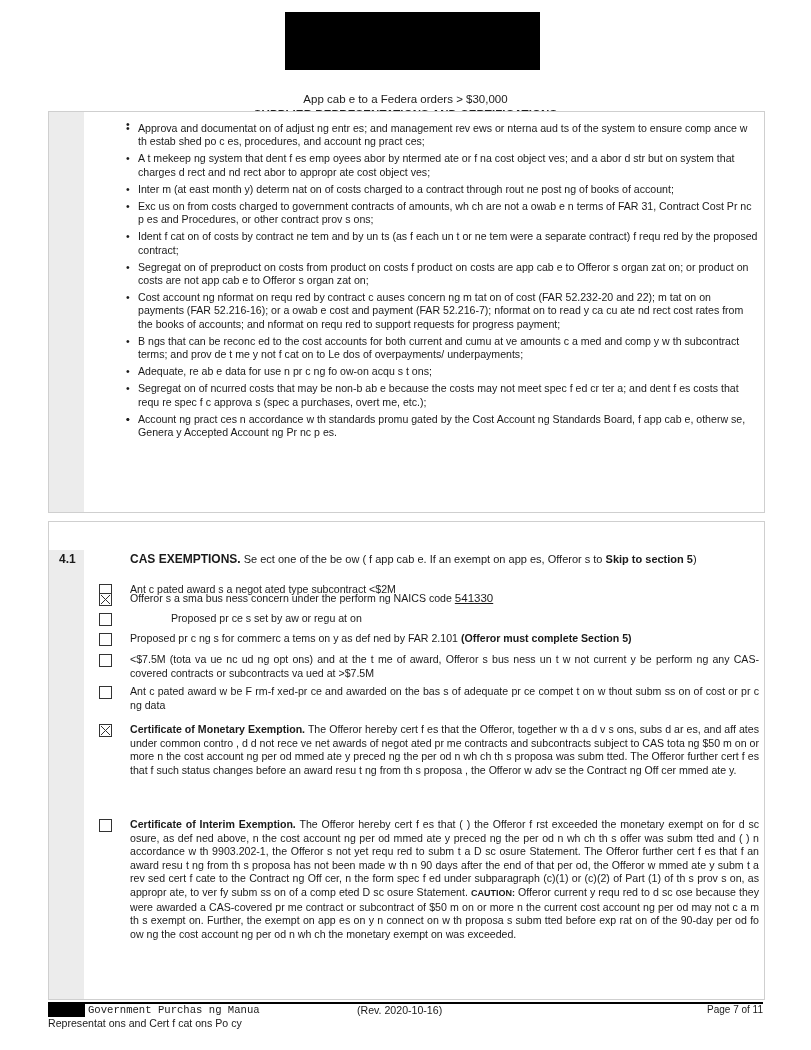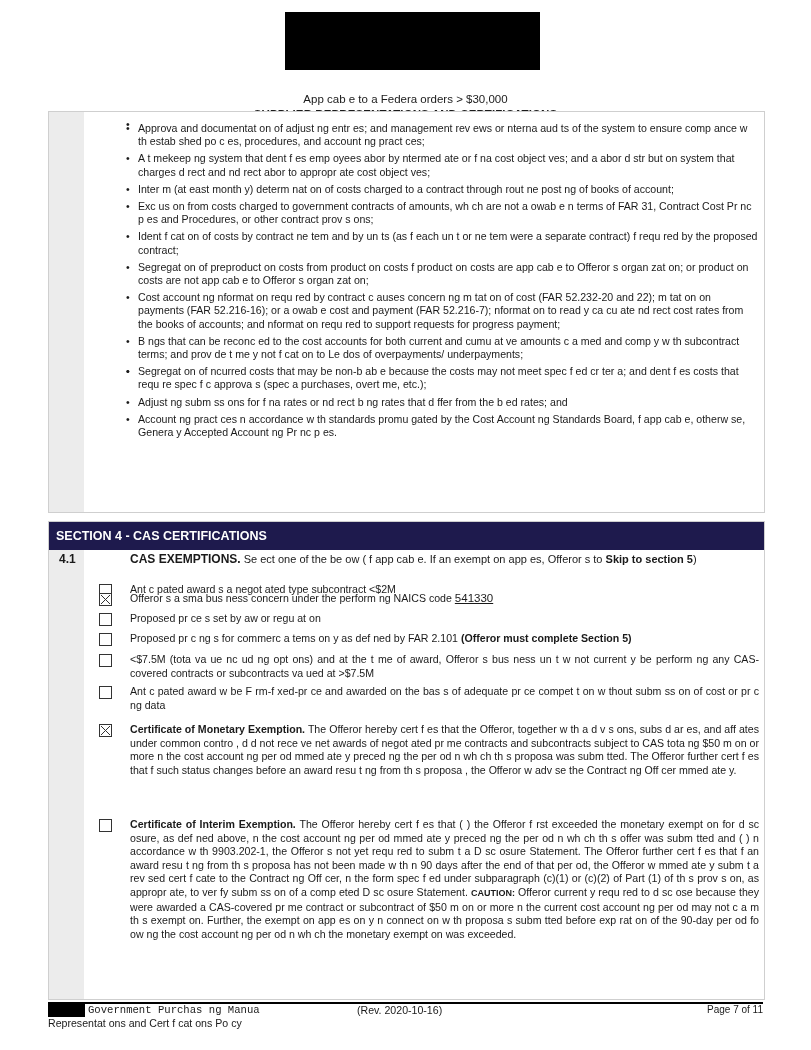--- a/index.html
+++ b/index.html
@@ -52,46 +52,45 @@
 <ul class="bullet-list" id="bullet-list" style="position:absolute; left:126px; top:118px; width:632px;">
     <li><span class="dot">•</span></li>
     <li><span class="dot">•</span><span>Approva  and documentat on of adjust ng entr es; and  management rev ews or  nterna  aud ts of the system to ensure comp  ance w th estab  shed po  c es, procedures, and account ng pract ces;</span></li>
     <li><span class="dot">•</span><span>A t mekeep ng system that  dent f es emp oyees  abor by  ntermed ate or f na  cost object ves; and a  abor d str but on system that charges d rect and  nd rect  abor to appropr ate cost object ves;</span></li>
     <li><span class="dot">•</span><span>Inter m (at  east month y) determ nat on of costs charged to a contract through rout ne post ng of books of account;</span></li>
     <li><span class="dot">•</span><span>Exc us on from costs charged to government contracts of amounts, wh ch are not a  owab e  n terms of FAR 31, Contract Cost Pr nc p es and Procedures, or other contract prov s ons;</span></li>
     <li><span class="dot">•</span><span>Ident f cat on of costs by contract   ne  tem and by un ts (as  f each un t or   ne  tem were a separate contract)  f requ red by the proposed contract;</span></li>
     <li><span class="dot">•</span><span>Segregat on of preproduct on costs from product on costs  f product on costs are app  cab e to Offeror s organ zat on; or product on costs are not app  cab e to Offeror s organ zat on;</span></li>
     <li><span class="dot">•</span><span>Cost account ng  nformat on requ red by contract c auses concern ng   m tat on of cost (FAR 52.232-20 and 22);  m tat on on payments (FAR 52.216-16); or a  owab e cost and payment (FAR 52.216-7);  nformat on to read  y ca cu ate  nd rect cost rates from the books of accounts; and  nformat on requ red to support requests for progress payment;</span></li>
     <li><span class="dot">•</span><span>B   ngs that can be reconc  ed to the cost accounts for both current and cumu at ve amounts c a med and comp y w th subcontract terms; and prov de t me y not f cat on to Le dos of overpayments/ underpayments;</span></li>
+    <li><span class="dot">•</span><span>Adequate, re  ab e data for use  n pr c ng fo  ow-on acqu s t ons;</span></li>
+    <li><span class="dot">•</span><span>Segregat on of  ncurred costs that may be non-b   ab e because the costs may not meet spec f ed cr ter a; and  dent f es costs that requ re spec f c approva s (spec a  purchases, overt me, etc.);</span></li>
     <li><span class="dot">•</span></li>
-    <li><span class="dot">•</span><span>Segregat on of  ncurred costs that may be non-b   ab e because the costs may not meet spec f ed cr ter a; and  dent f es costs that requ re spec f c approva s (spec a  purchases, overt me, etc.);</span></li>
-    <li><span class="dot">•</span><span>Adjust ng subm ss ons for f na  rates or  nd rect b   ng rates that d ffer from the b   ed rates; and</span></li>
     <li><span class="dot">•</span><span>Account ng pract ces  n accordance w th standards promu gated by the Cost Account ng Standards Board,  f app  cab e, otherw se, Genera  y Accepted Account ng Pr nc p es.</span></li>
   </ul>
 
 <div class="section-box">
-  <div class="section-header">SECTION 4 - CAS CERTIFICATIONS</div>
   <div class="gutter"></div>
   <div class="sec-num">4.1</div>
   <div class="sec-title"><b class="big">CAS EXEMPTIONS.</b><span> Se ect one of the be ow ( f app  cab e. If an exempt on app  es, Offeror  s to </span><b>Skip to section 5</b><span>)</span></div>
   <div id="options">
       <div class="opt" style="top: 61px;">
         <span class="box"></span>
         <div class="txt"><span>Ant c pated award  s a negot ated type subcontract &lt;$2M</span></div>
       </div>
       <div class="opt" style="top: 70px;">
         <span class="box">
           <svg width="11" height="11">
             <line x1="1" y1="1" x2="10" y2="10" stroke="#333" stroke-width="1"></line>
             <line x1="10" y1="1" x2="1" y2="10" stroke="#333" stroke-width="1"></line>
           </svg>
         </span>
         <div class="txt"><span>Offeror  s a sma   bus ness concern under the perform ng NAICS code </span><span class="naics">541330</span></div>
       </div>
-      <div class="opt" style="top: 90px;">
+      <div class="opt" style="top: 90px; padding-left: 41px;">
         <span class="box"></span>
         <div class="txt"><span>Proposed pr ce  s set by  aw or regu at on</span></div>
       </div>
       <div class="opt" style="top: 110px;">
         <span class="box"></span>
         <div class="txt"><span>Proposed pr c ng  s for commerc a   tems on y as def ned by FAR 2.101 </span><b>(Offeror must complete Section 5)</b></div>
       </div>
       <div class="opt" style="top: 131px;">
         <span class="box"></span>
         <div class="txt"><span>&lt;$7.5M (tota  va ue  nc ud ng opt ons) and at the t me of award, Offeror s bus ness un t w   not current y be perform ng any CAS-covered contracts or subcontracts va ued at &gt;$7.5M</span></div>

